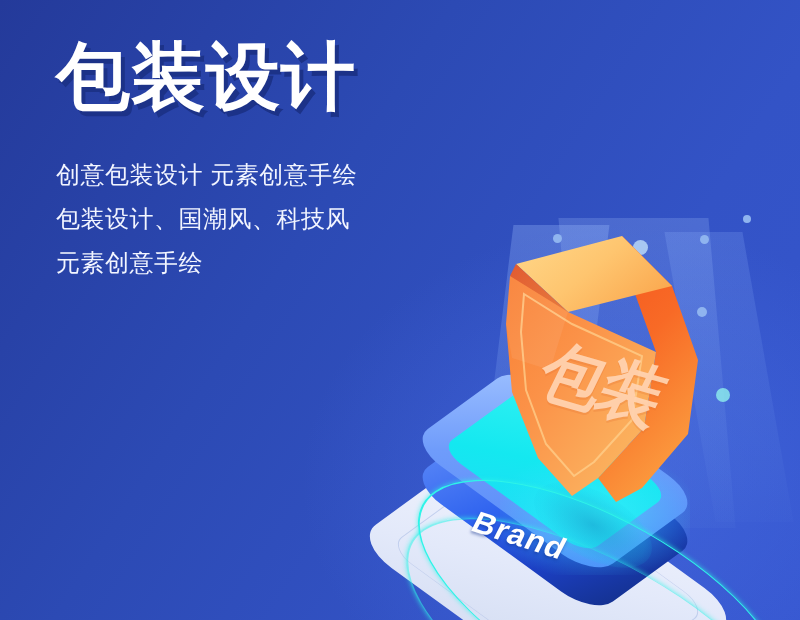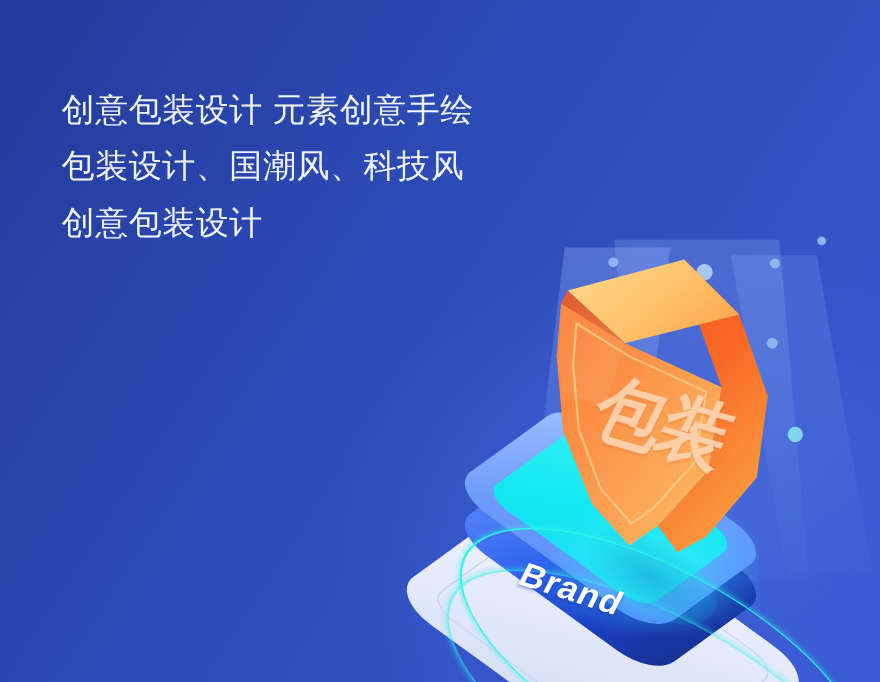--- a/index.html
+++ b/index.html
@@ -72,21 +72,21 @@
     color: #ffffff;
     letter-spacing: 1px;
     text-shadow: 4px 5px 0 #1c3288;
     white-space: nowrap;
   }
   .subline-wrap {
     margin-top: 44px;
   }
   .subline {
     margin: 0 0 13px 0;
-    font-size: 30px;
+    font-size: 24px;
     line-height: 1.28;
     color: #f2f5ff;
     font-weight: 400;
     letter-spacing: 0.5px;
     white-space: nowrap;
   }
   .subline:last-child { margin-bottom: 0; }
 
   
   .illus {
@@ -243,24 +243,25 @@
     <div class="dot" style="left:697px; top:307px; width:10px; height:10px;"></div>
     <div class="dot" style="left:694px; top:310px; width:0px; height:0px;"></div>
     <div class="dot" style="left:553px; top:234px; width:9px; height:9px;"></div>
     <div class="dot" style="left:612px; top:245px; width:7px; height:7px;"></div>
     <div class="dot mint" style="left:582px; top:270px; width:11px; height:11px;"></div>
     <div class="dot cyanish" style="left:519px; top:436px; width:21px; height:21px;"></div>
     <div class="dot cyanish" style="left:716px; top:388px; width:14px; height:14px; opacity:.8;"></div>
   </div>
 
   <div class="text-block">
+    <h1 class="headline">包装设计</h1>
     <div class="subline-wrap">
       <p class="subline">创意包装设计 元素创意手绘</p>
       <p class="subline">包装设计、国潮风、科技风</p>
-      <p class="subline">创意包装设计</p>
+      <p class="subline">元素创意手绘</p>
     </div>
   </div>
 
   <div class="illus">
 
     <div class="plate-edge"></div>
     <div class="plate-outer"></div>
 
     <div class="ring r2"></div>
 

